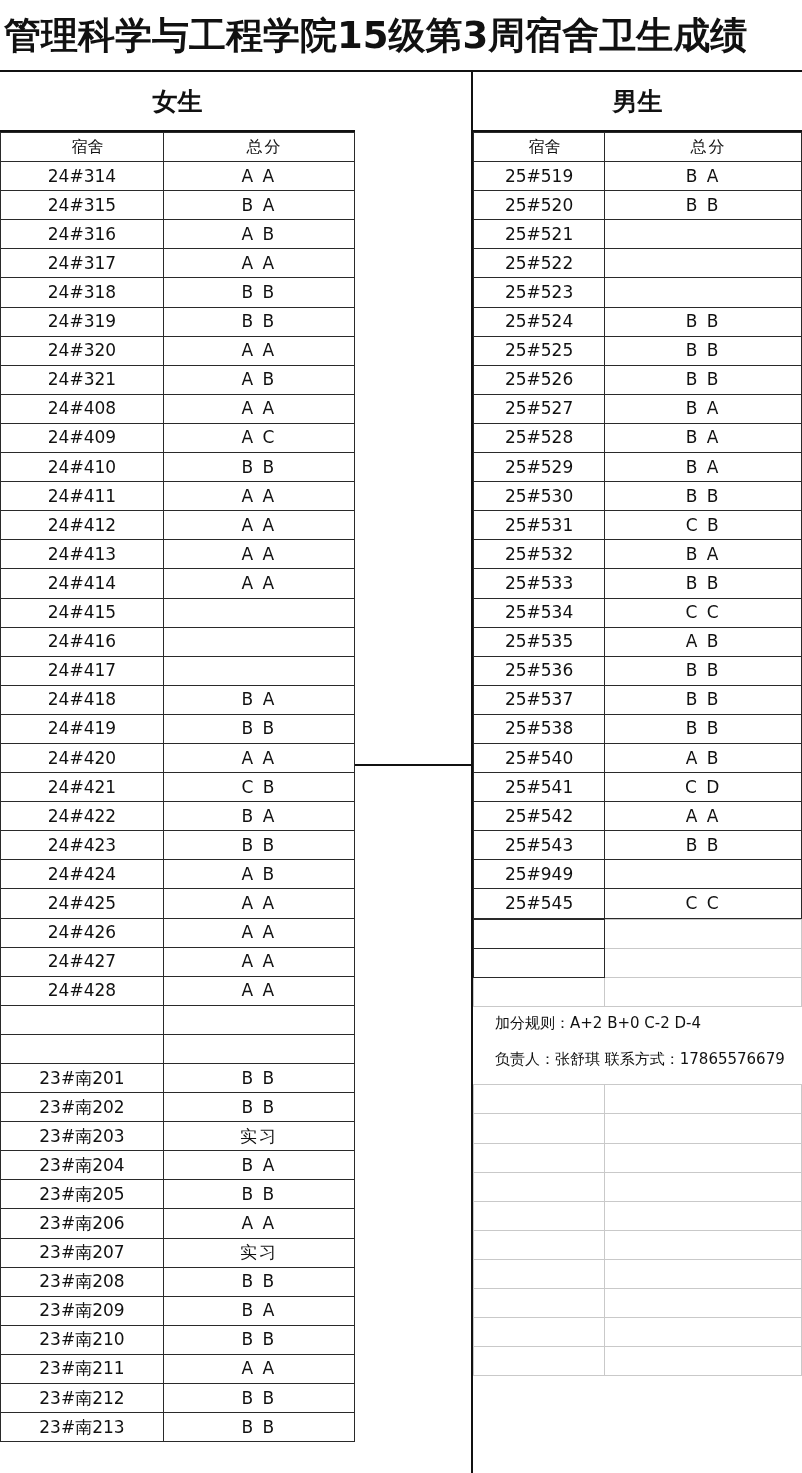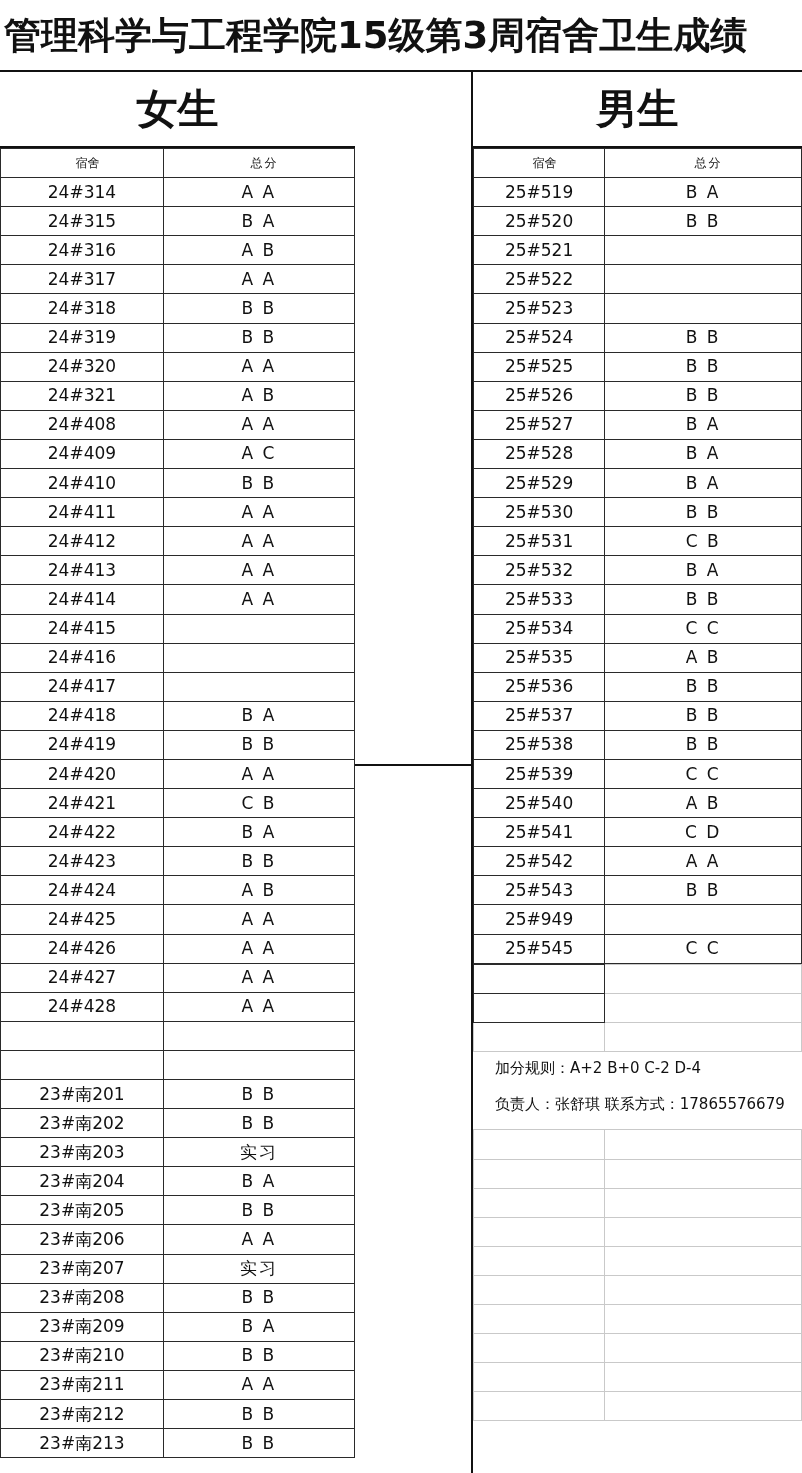--- a/index.html
+++ b/index.html
@@ -40,25 +40,25 @@
     width: 802px;
     height: 1401px;
   }
 
   .col-left  { width: 355px; flex: 0 0 355px; position: relative; }
   .col-mid   { width: 118px; flex: 0 0 118px; position: relative; border-right: 2px solid #111; }
   .col-right { width: 329px; flex: 0 0 329px; position: relative; }
 
   
   .head-band {
-    height: 76px;
+    height: 60px;
     display: flex;
     align-items: center;
     justify-content: center;
-    font-size: 41px;
+    font-size: 25px;
     font-weight: bold;
     font-family: "DejaVu Sans", sans-serif;
     border-bottom: 2px solid #111;
   }
   .head-band.plain { border-bottom: none; }
 
   
   table.grid {
     border-collapse: collapse;
     width: 100%;
@@ -70,21 +70,21 @@
     font-size: 17px;
     text-align: center;
     vertical-align: middle;
     font-family: "DejaVu Sans", sans-serif;
     padding: 0;
     line-height: 1;
     white-space: nowrap;
   }
   table.grid td.room { width: 46%; }
   table.grid td.score { width: 54%; letter-spacing: 2px; }
-  table.grid tr.hdr td { font-size: 12px; padding-left: 11px; }
+  table.grid tr.hdr td { font-size: 16px; padding-left: 11px; }
   table.grid td.empty { }
 
   
   table.grid.right td.room  { width: 40%; }
   table.grid.right td.score { width: 60%; }
 
   
   table.grid.faint td {
     border: 1px solid #c9c9c9;
     height: 29.1px;
@@ -392,24 +392,20 @@
           </tr>
         <tr>
             <td class="room">25#537</td>
             <td class="score">B B</td>
           </tr>
         <tr>
             <td class="room">25#538</td>
             <td class="score">B B</td>
           </tr>
         <tr>
-            <td class="room">25#539</td>
-            <td class="score">C C</td>
-          </tr>
-        <tr>
             <td class="room">25#540</td>
             <td class="score">A B</td>
           </tr>
         <tr>
             <td class="room">25#541</td>
             <td class="score">C D</td>
           </tr>
         <tr>
             <td class="room">25#542</td>
             <td class="score">A A</td>

